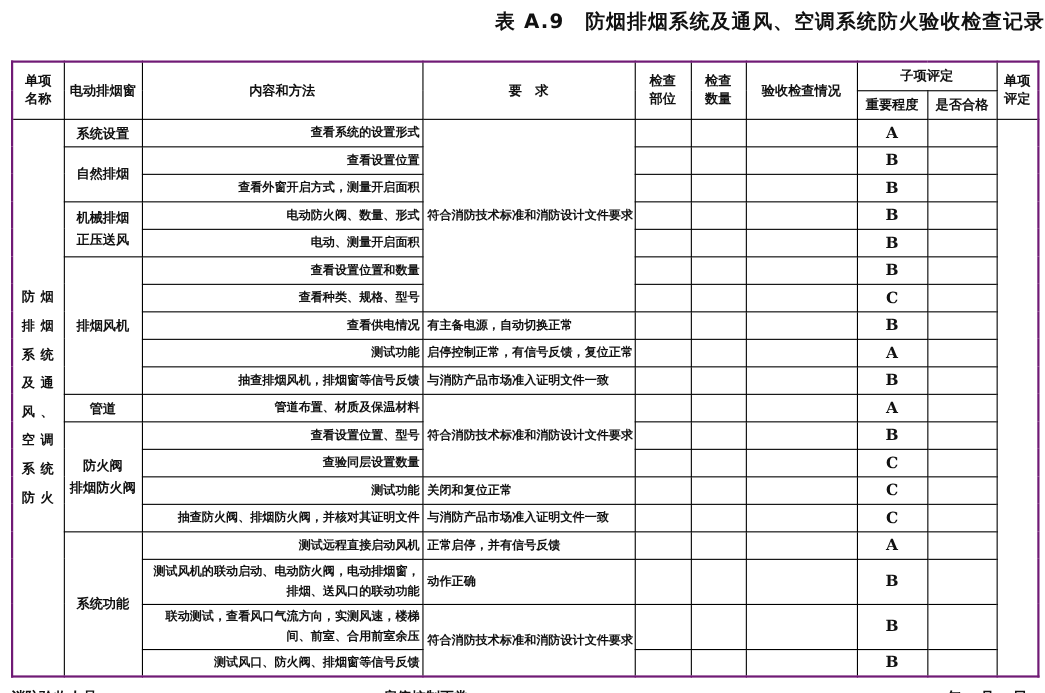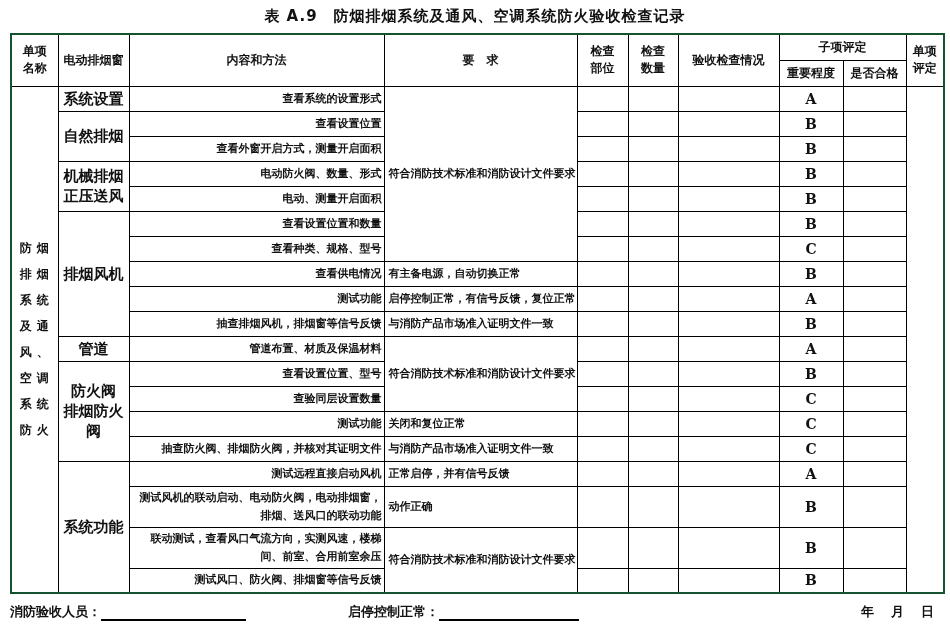--- a/index.html
+++ b/index.html
@@ -5,32 +5,32 @@
   * { box-sizing: border-box; }
   html, body {
     margin: 0; padding: 0;
     width: 950px; height: 630px;
     background: #ffffff;
     font-family: "DejaVu Sans", "Liberation Sans", sans-serif;
     color: #111;
   }
   .doc-title {
     width: 950px;
-    text-align: center;
-    font-size: 15px;
+    text-align: right;
+    font-size: 18px;
     font-weight: bold;
     padding-top: 7px;
     letter-spacing: 1px;
   }
   table.insp {
     border-collapse: collapse;
     table-layout: fixed;
     width: 933px;
-    margin: 7px 7px 0 10px;
-    border: 2px solid #14532d;
+    margin: 24px 7px 0 10px;
+    border: 2px solid #701a75;
     padding-left: 28px;
   }
   table.insp td, table.insp th {
     border: 1px solid #000;
     font-weight: bold;
     overflow: hidden;
   }
   th {
     font-size: 12px;
     text-align: center;
@@ -45,21 +45,21 @@
   td.c-unit {
     font-size: 12px;
     text-align: center;
     vertical-align: middle;
     white-space: pre-line;
     line-height: 26px;
     letter-spacing: 5px;
     padding-left: 5px;
   }
   td.c-sub {
-    font-size: 15px;
+    font-size: 12px;
     text-align: center;
     vertical-align: middle;
     white-space: pre-line;
     line-height: 20px;
     padding: 2px 1px;
     font-family: Liberation Serif, serif;
   }
   td.c-content {
     font-size: 11px;
     text-align: right;

